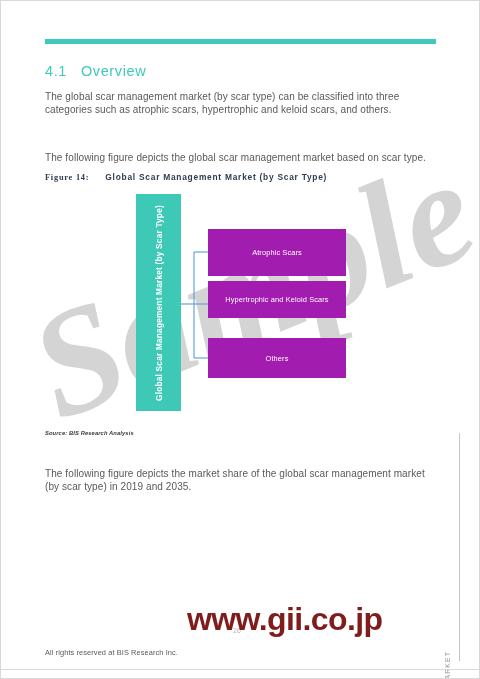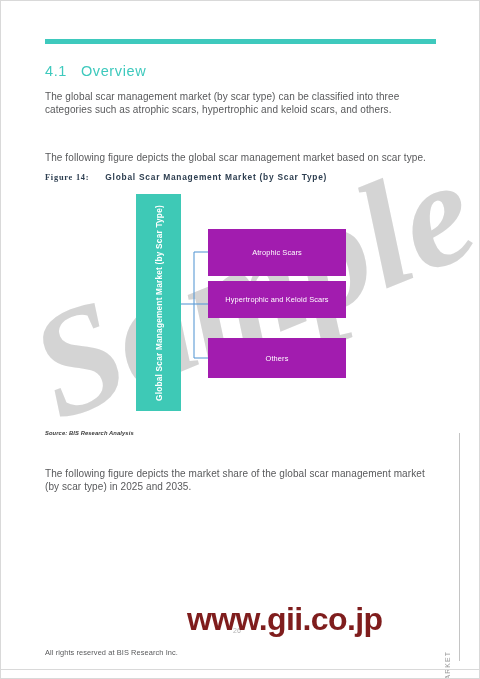--- a/index.html
+++ b/index.html
@@ -290,21 +290,21 @@
       <span class="leaf-label">Hypertrophic and Keloid Scars</span>
     </div>
 
     <div class="leaf-node" id="leaf-2">
       <span class="leaf-label">Others</span>
     </div>
   </div>
 
   <div id="source-line">Source: BIS Research Analysis</div>
 
-  <div class="body-par" id="par-after">The following figure depicts the market share of the global scar management market (by scar type) in 2025 and 2035.</div>
+  <div class="body-par" id="par-after">The following figure depicts the market share of the global scar management market (by scar type) in 2019 and 2035.</div>
 
   <div id="side-rule"></div>
   <div id="side-head">
     <span class="side-text">GLOBAL SCAR MANAGEMENT MARKET</span>
   </div>
 
   <div id="page-number">26</div>
   <div id="footer-note">All rights reserved at BIS Research Inc.</div>
   <div id="footer-rule"></div>
 

